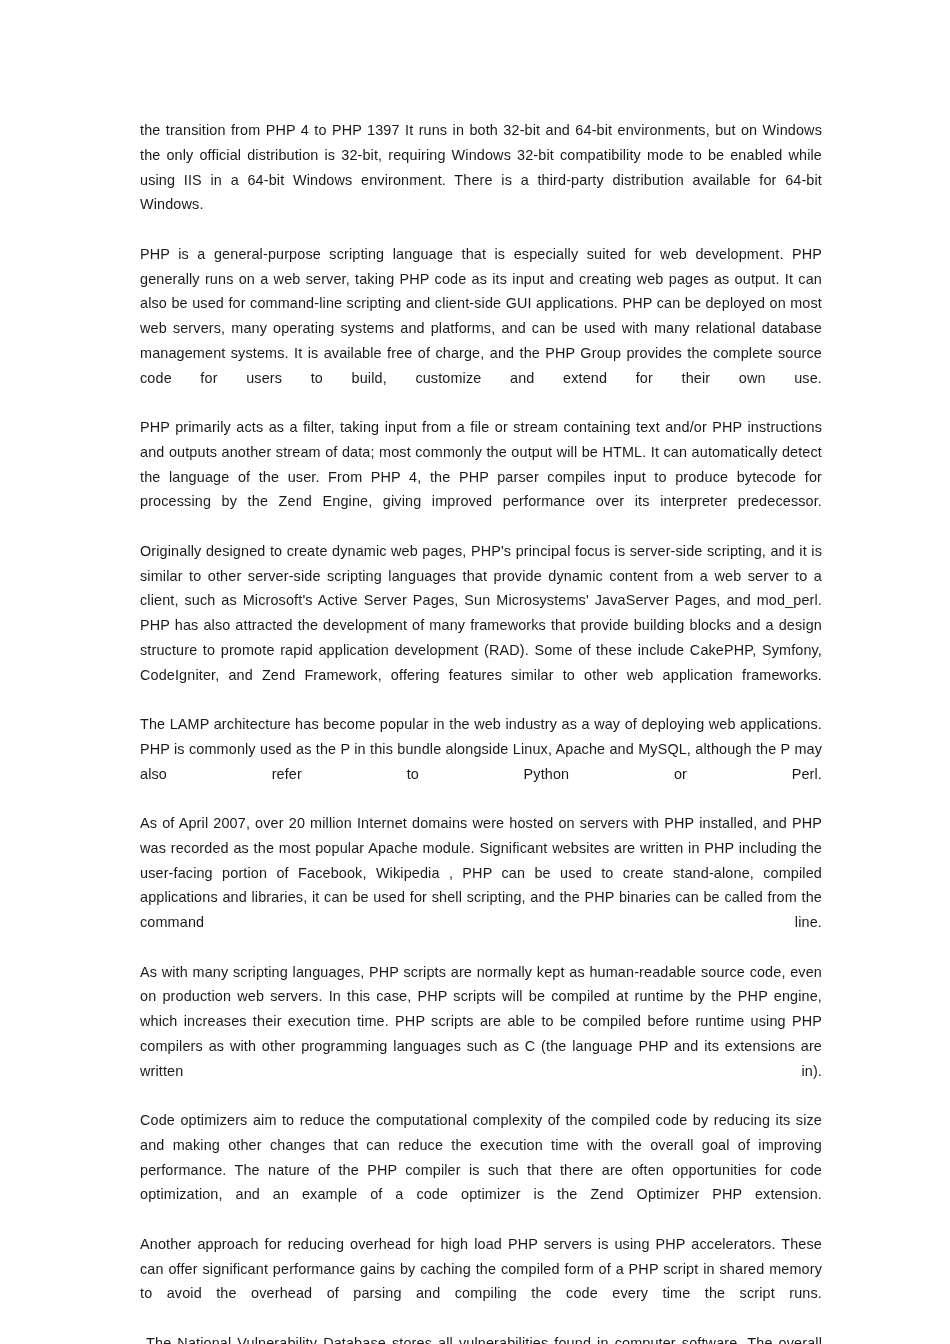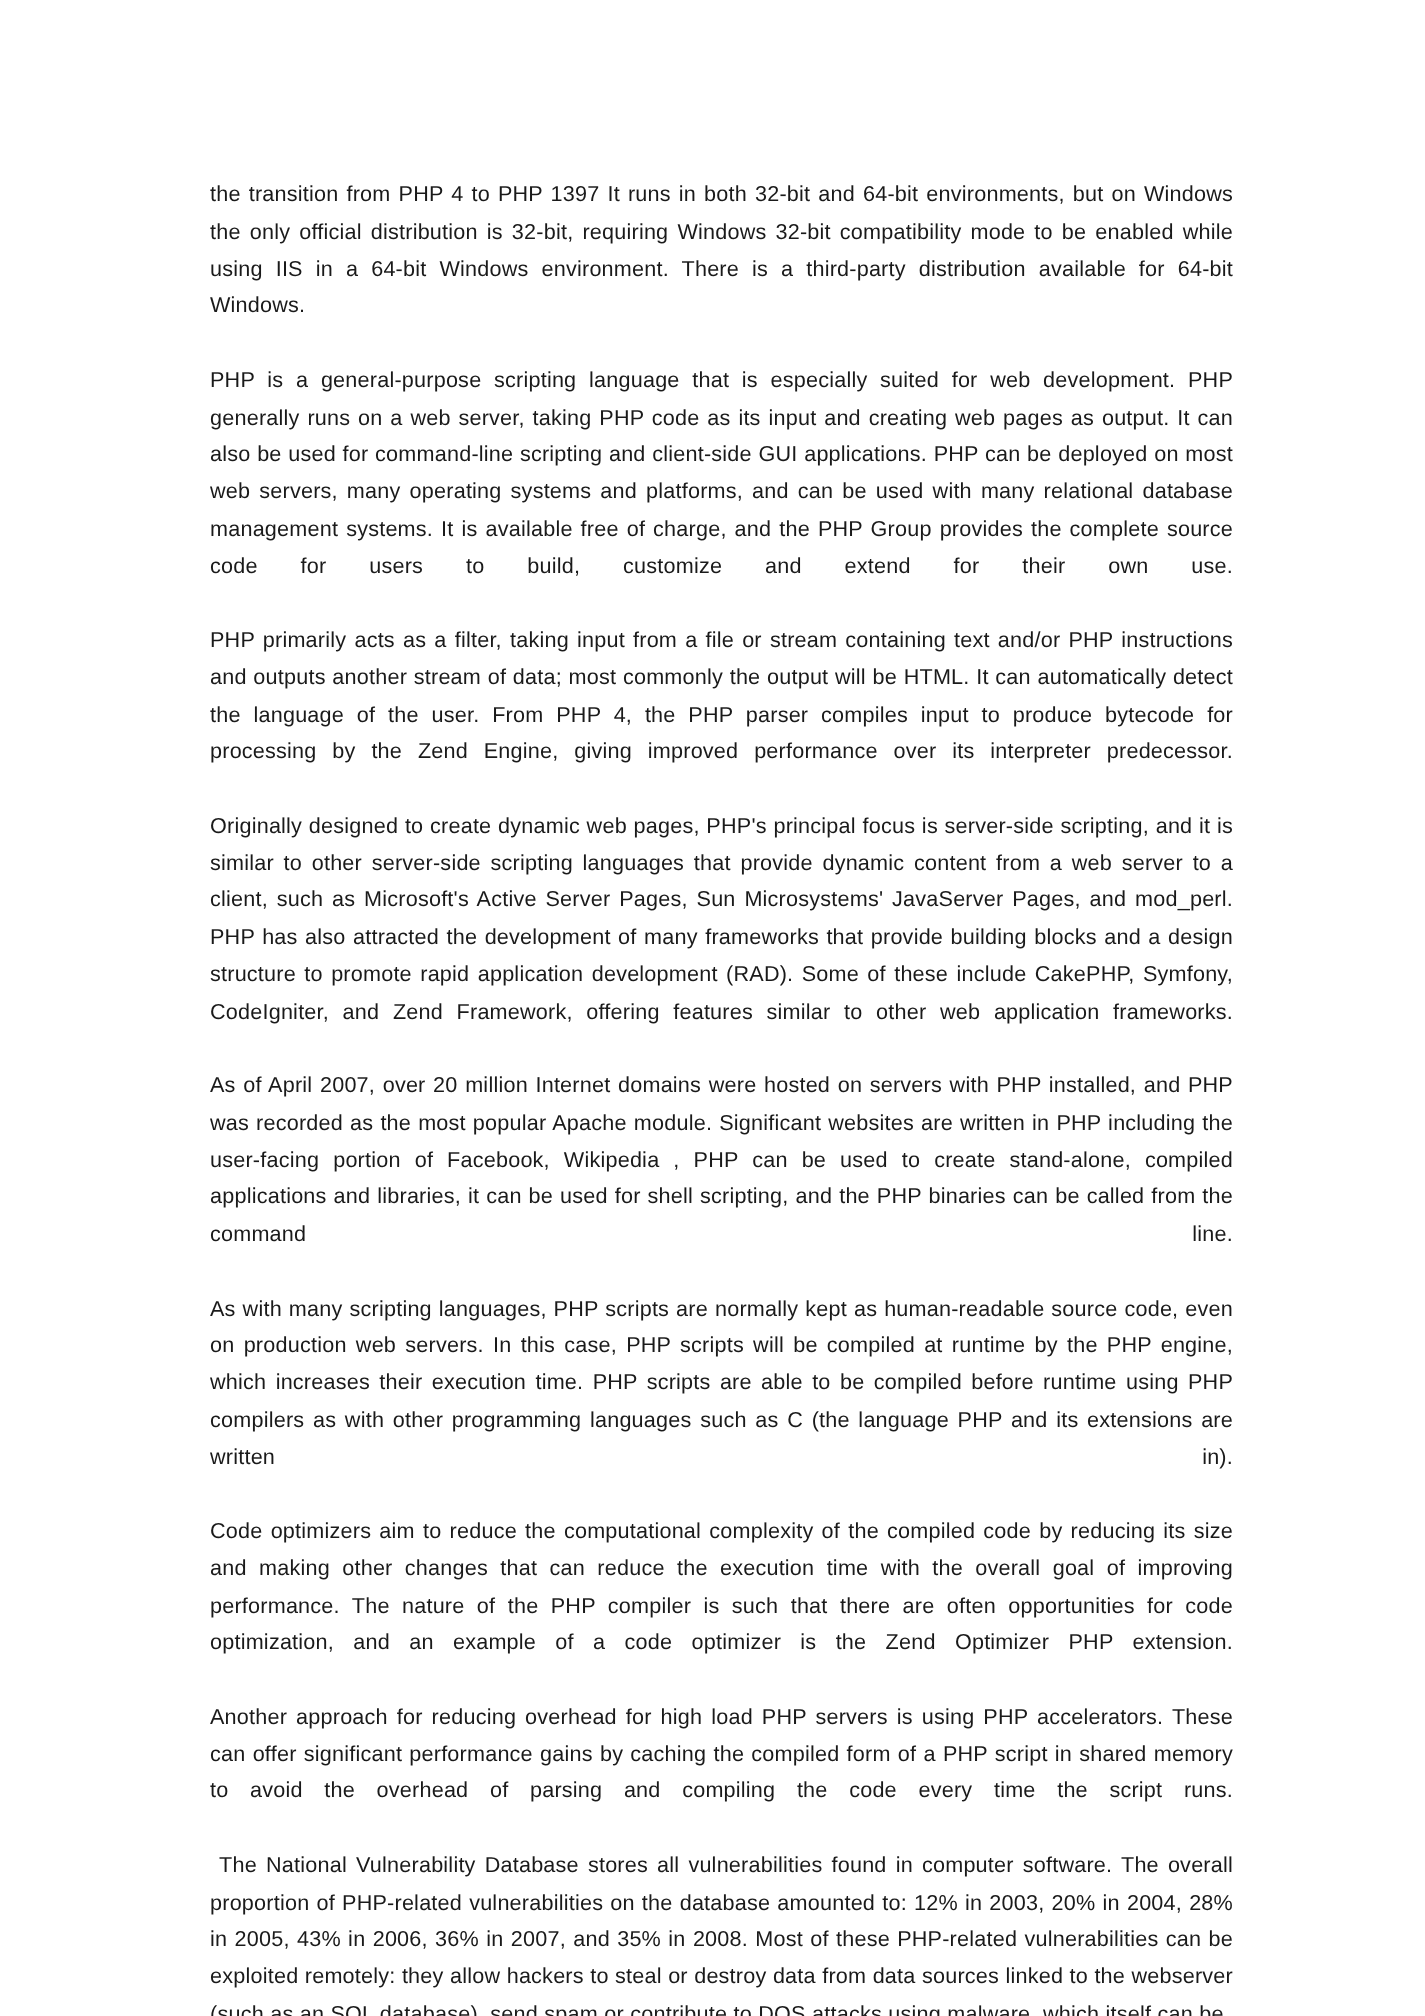--- a/index.html
+++ b/index.html
@@ -61,20 +61,21 @@
   <div id="text-column">
 
     <p class="para">the transition from PHP 4 to PHP 1397 It runs in both 32-bit and 64-bit environments, but on Windows the only official distribution is 32-bit, requiring Windows 32-bit compatibility mode to be enabled while using IIS in a 64-bit Windows environment. There is a third-party distribution available for 64-bit Windows.</p>
 
     <p class="para">PHP is a general-purpose scripting language that is especially suited for web development. PHP generally runs on a web server, taking PHP code as its input and creating web pages as output. It can also be used for command-line scripting and client-side GUI applications. PHP can be deployed on most web servers, many operating systems and platforms, and can be used with many relational database management systems. It is available free of charge, and the PHP Group provides the complete source code for users to build, customize and extend for their own use.</p>
 
     <p class="para">PHP primarily acts as a filter, taking input from a file or stream containing text and/or PHP instructions and outputs another stream of data; most commonly the output will be HTML. It can automatically detect the language of the user. From PHP 4, the PHP parser compiles input to produce bytecode for processing by the Zend Engine, giving improved performance over its interpreter predecessor.</p>
 
     <p class="para">Originally designed to create dynamic web pages, PHP's principal focus is server-side scripting, and it is similar to other server-side scripting languages that provide dynamic content from a web server to a client, such as Microsoft's Active Server Pages, Sun Microsystems' JavaServer Pages, and mod_perl. PHP has also attracted the development of many frameworks that provide building blocks and a design structure to promote rapid application development (RAD). Some of these include CakePHP, Symfony, CodeIgniter, and Zend Framework, offering features similar to other web application frameworks.</p>
 
+    <p class="para">The LAMP architecture has become popular in the web industry as a way of deploying web applications. PHP is commonly used as the P in this bundle alongside Linux, Apache and MySQL, although the P may also refer to Python or Perl.</p>
 
     <p class="para">As of April 2007, over 20 million Internet domains were hosted on servers with PHP installed, and PHP was recorded as the most popular Apache module. Significant websites are written in PHP including the user-facing portion of Facebook, Wikipedia , PHP can be used to create stand-alone, compiled applications and libraries, it can be used for shell scripting, and the PHP binaries can be called from the command line.</p>
 
     <p class="para">As with many scripting languages, PHP scripts are normally kept as human-readable source code, even on production web servers. In this case, PHP scripts will be compiled at runtime by the PHP engine, which increases their execution time. PHP scripts are able to be compiled before runtime using PHP compilers as with other programming languages such as C (the language PHP and its extensions are written in).</p>
 
     <p class="para">Code optimizers aim to reduce the computational complexity of the compiled code by reducing its size and making other changes that can reduce the execution time with the overall goal of improving performance. The nature of the PHP compiler is such that there are often opportunities for code optimization, and an example of a code optimizer is the Zend Optimizer PHP extension.</p>
 
     <p class="para">Another approach for reducing overhead for high load PHP servers is using PHP accelerators. These can offer significant performance gains by caching the compiled form of a PHP script in shared memory to avoid the overhead of parsing and compiling the code every time the script runs.</p>
 
     <p class="para nostretch"> The National Vulnerability Database stores all vulnerabilities found in computer software. The overall proportion of PHP-related vulnerabilities on the database amounted to: 12% in 2003, 20% in 2004, 28% in 2005, 43% in 2006, 36% in 2007, and 35% in 2008. Most of these PHP-related vulnerabilities can be exploited remotely: they allow hackers to steal or destroy data from data sources linked to the webserver (such as an SQL database), send spam or contribute to DOS attacks using malware, which itself can be</p>

